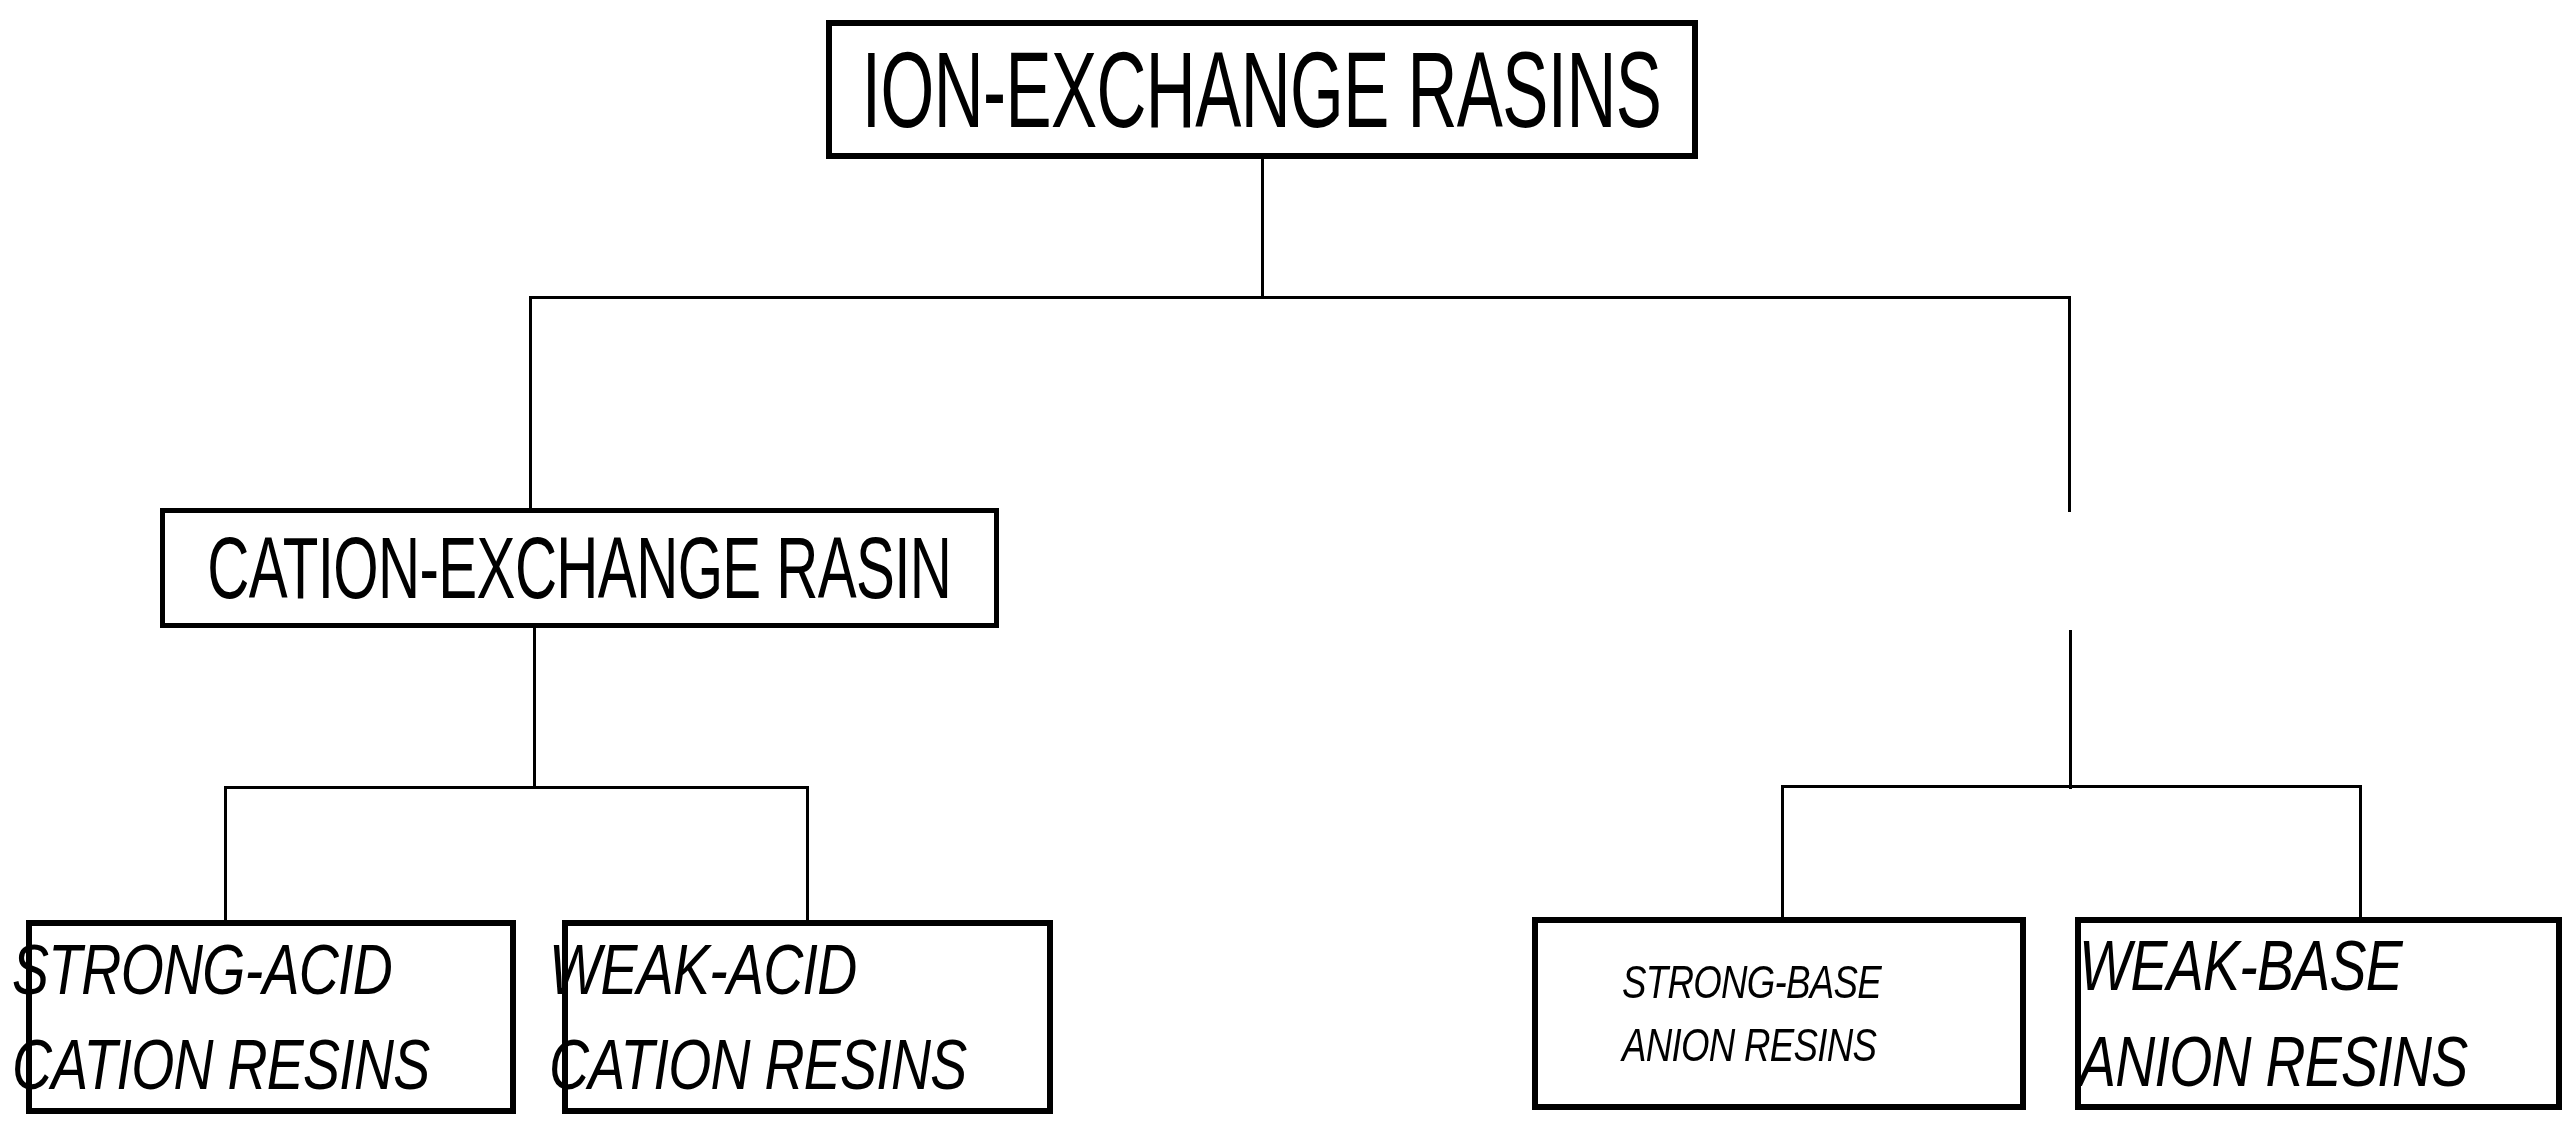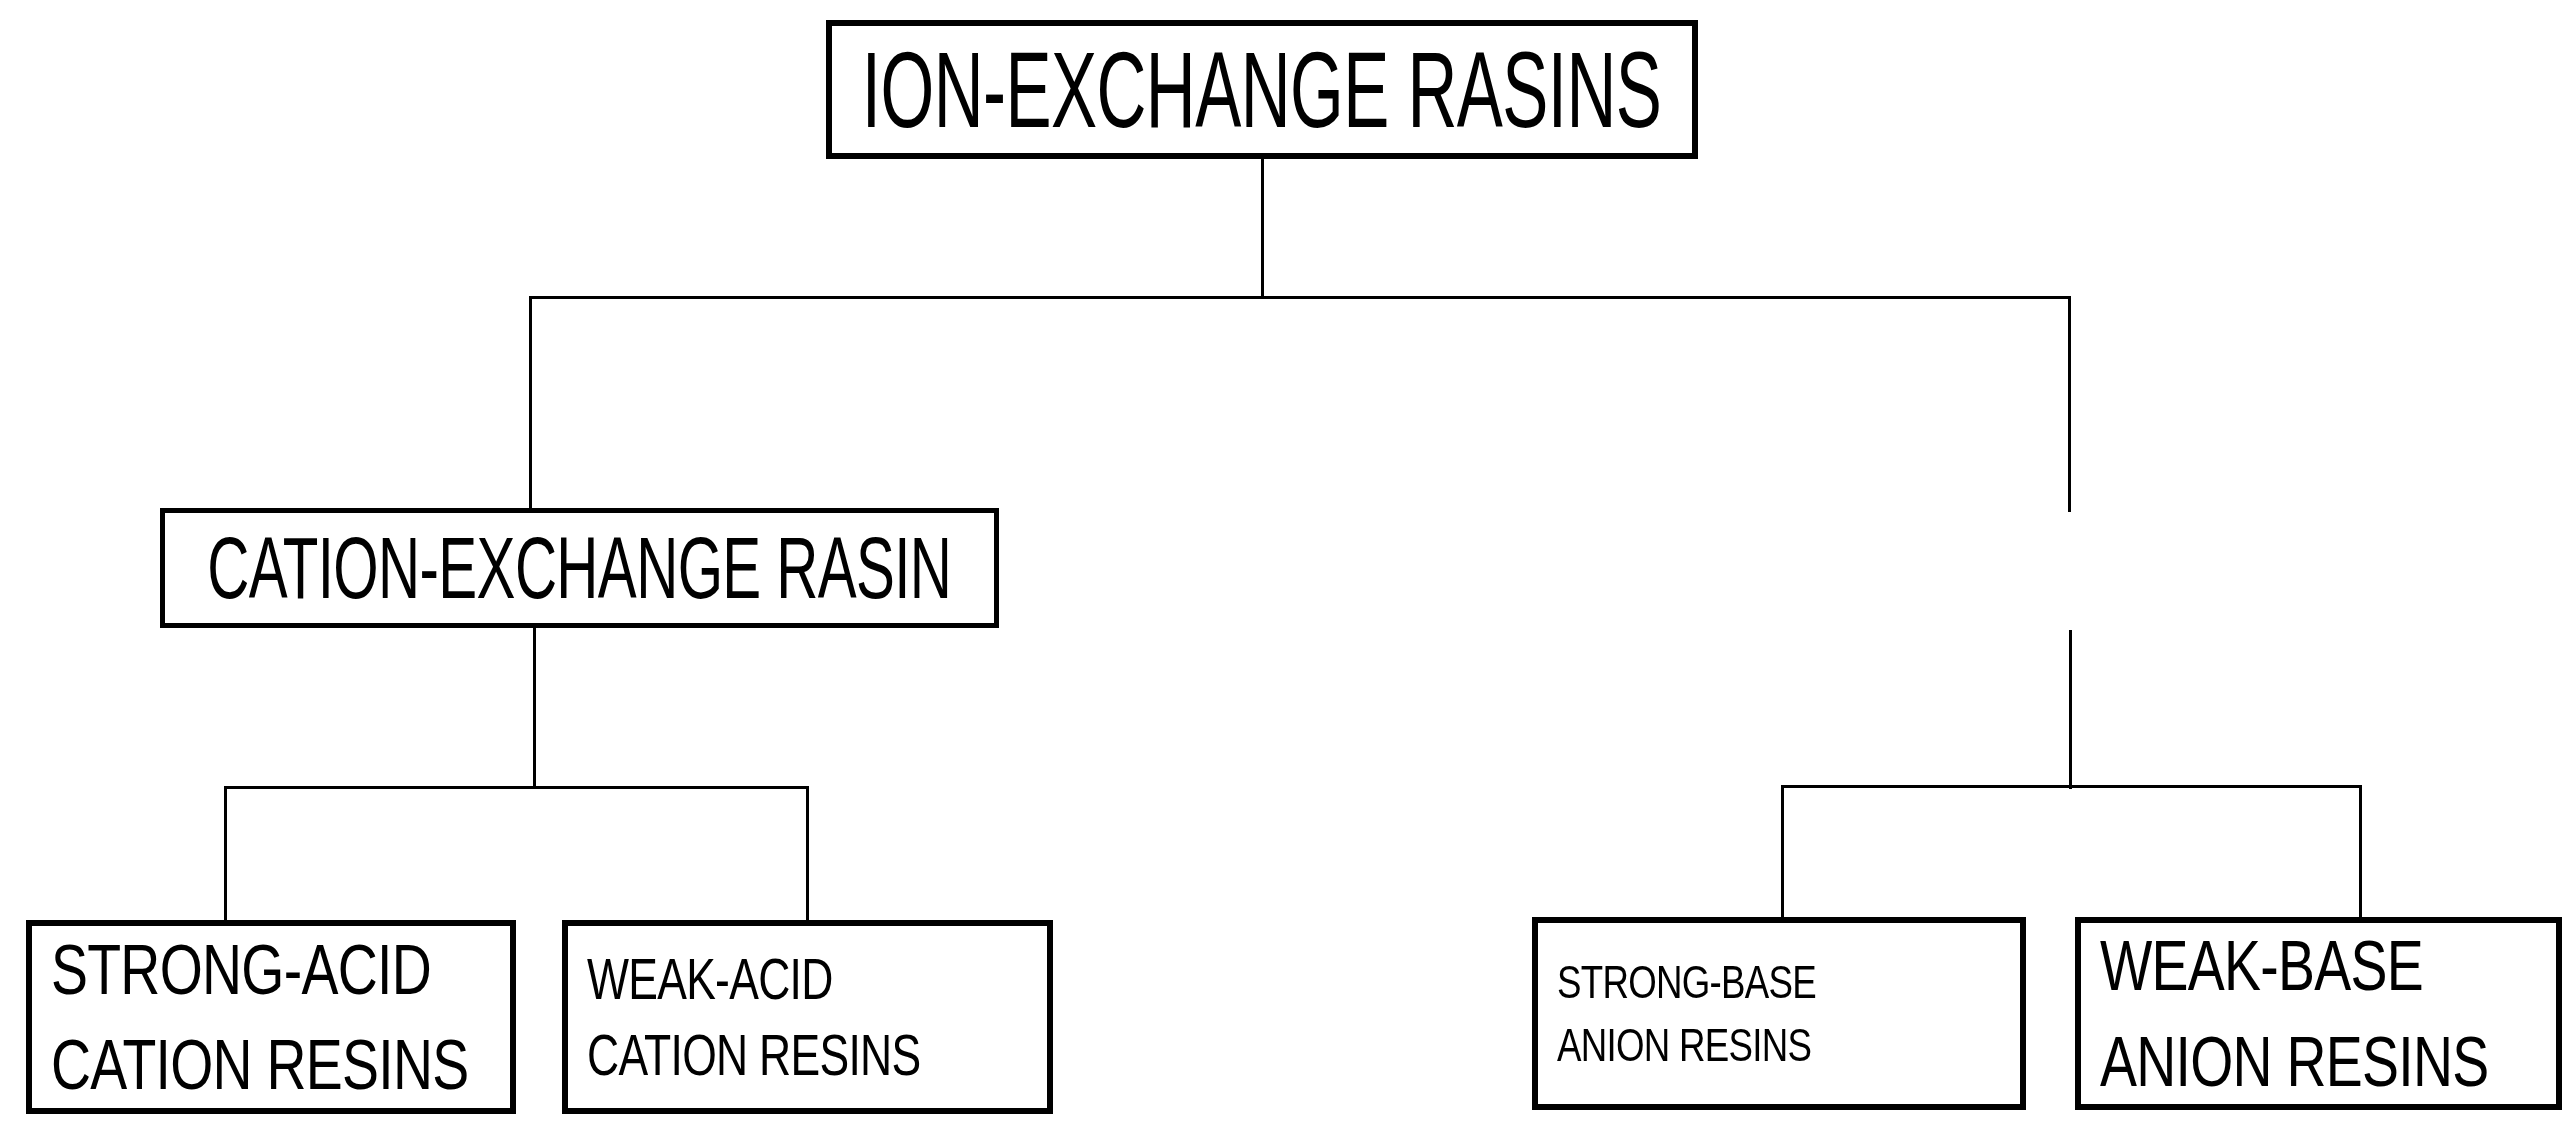--- a/index.html
+++ b/index.html
@@ -27,37 +27,37 @@
     justify-content: center;
   }
   .node.mid { border-width: 5.5px; justify-content: center; }
   .txt {
     white-space: nowrap;
     display: inline-block;
     transform: scaleX(var(--sx, 0.68));
     transform-origin: center center;
     letter-spacing: -0.9px;
   }
-  .leaf { justify-content: flex-start; padding-left: 19px; }
+  .leaf { justify-content: center; padding-left: 19px; font-style: italic; }
   .leaf .txt {
     transform-origin: left center;
     text-align: left;
     line-height: 1.34;
   }
   .ln { display: block; }
   .line {
     position: absolute;
     background: #000000;
   }
   
   #root-box        { left: 826px;  top: 20px;   width: 872px; height: 139px; font-size: 108px; --sx: 0.64; }
   #cation-box      { left: 160px;  top: 508px;  width: 839px; height: 120px; font-size: 87px;  --sx: 0.67; }
   #anion-box       { left: 1628px; top: 510px;  width: 844px; height: 121px; font-size: 87px;  --sx: 0.67; }
   #strong-acid-box { left: 25.5px;   top: 920px; width: 490px; height: 194px; font-size: 71px;  --sx: 0.78; }
-  #weak-acid-box   { left: 562px;  top: 920px; width: 491px; height: 194px; font-size: 57px;  --sx: 0.78; }
+  #weak-acid-box   { left: 562px;  top: 920px; width: 491px; height: 194px; font-size: 71px;  --sx: 0.78; }
   #strong-base-box { left: 1532px; top: 917px; width: 494px; height: 193px; font-size: 47px;  --sx: 0.78; }
   #weak-base-box   { left: 2075px; top: 917px; width: 487px; height: 193px; font-size: 71px;  --sx: 0.78; }
   
   #line-root-v   { left: 1261px; top: 157px; width: 2.7px;    height: 142px; }
   #line-main-h   { left: 529px;  top: 296px; width: 1542px; height: 2.7px; }
   #line-left-v   { left: 529px;  top: 296px; width: 2.7px;    height: 214px; }
   #line-right-v  { left: 2068px; top: 296px; width: 2.7px;    height: 216px; }
   #line-cation-v { left: 533px;  top: 627px; width: 2.7px;    height: 162px; }
   #line-lsub-h   { left: 224px;  top: 786px; width: 585px;  height: 2.7px; }
   #line-sa-v     { left: 224px;  top: 786px; width: 2.7px;    height: 136px; }

